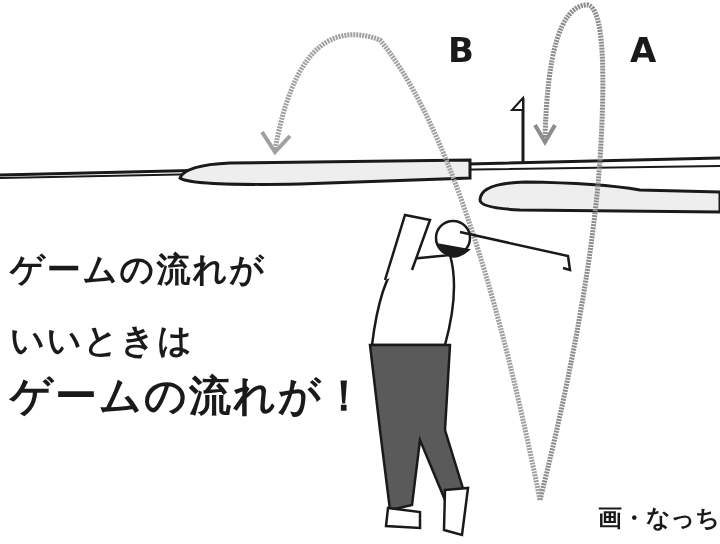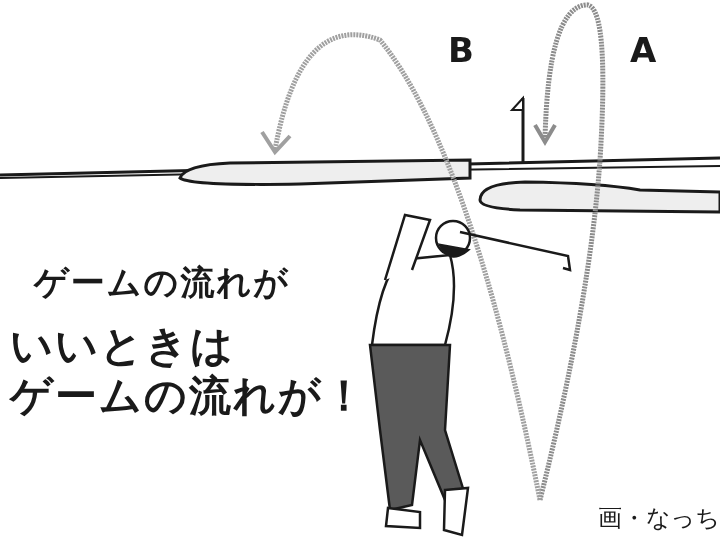--- a/index.html
+++ b/index.html
@@ -1,25 +1,25 @@
 <!DOCTYPE html>
 <html><head>
 <meta charset="utf-8">
 <style>
   html,body{margin:0;padding:0;background:#fff;}
   .canvas{position:relative;width:720px;height:544px;overflow:hidden;background:#ffffff;font-family:"DejaVu Sans",sans-serif;}
   svg.scene{position:absolute;left:0;top:0;}
   .caption{position:absolute;left:10px;color:#1a1a1a;font-weight:bold;letter-spacing:2px;}
-  .cap1{top:260px;font-size:34px;margin-left:24px;}
-  .cap2{top:318px;font-size:42px;}
+  .cap1{top:247px;font-size:34px;}
+  .cap2{top:318px;font-size:34px;}
   .cap3{top:368px;font-size:42px;}
   .label{position:absolute;font-size:34px;font-weight:bold;color:#1a1a1a;}
   .labelA{left:630px;top:30px;}
   .labelB{left:448px;top:30px;}
-  .credit{position:absolute;left:598px;top:502px;font-size:24px;font-weight:normal;color:#1a1a1a;}
+  .credit{position:absolute;left:598px;top:502px;font-size:24px;font-weight:bold;color:#1a1a1a;}
 </style>
 </head>
 <body>
 
 <div class="canvas">
   <svg class="scene" width="720" height="544" viewBox="0 0 720 544">
 
     <path d="M0,175 L300,168 L720,158" stroke="#1a1a1a" stroke-width="3" fill="none"></path>
     <path d="M0,178 L300,172 L720,166" stroke="#1a1a1a" stroke-width="2" fill="none"></path>
 

